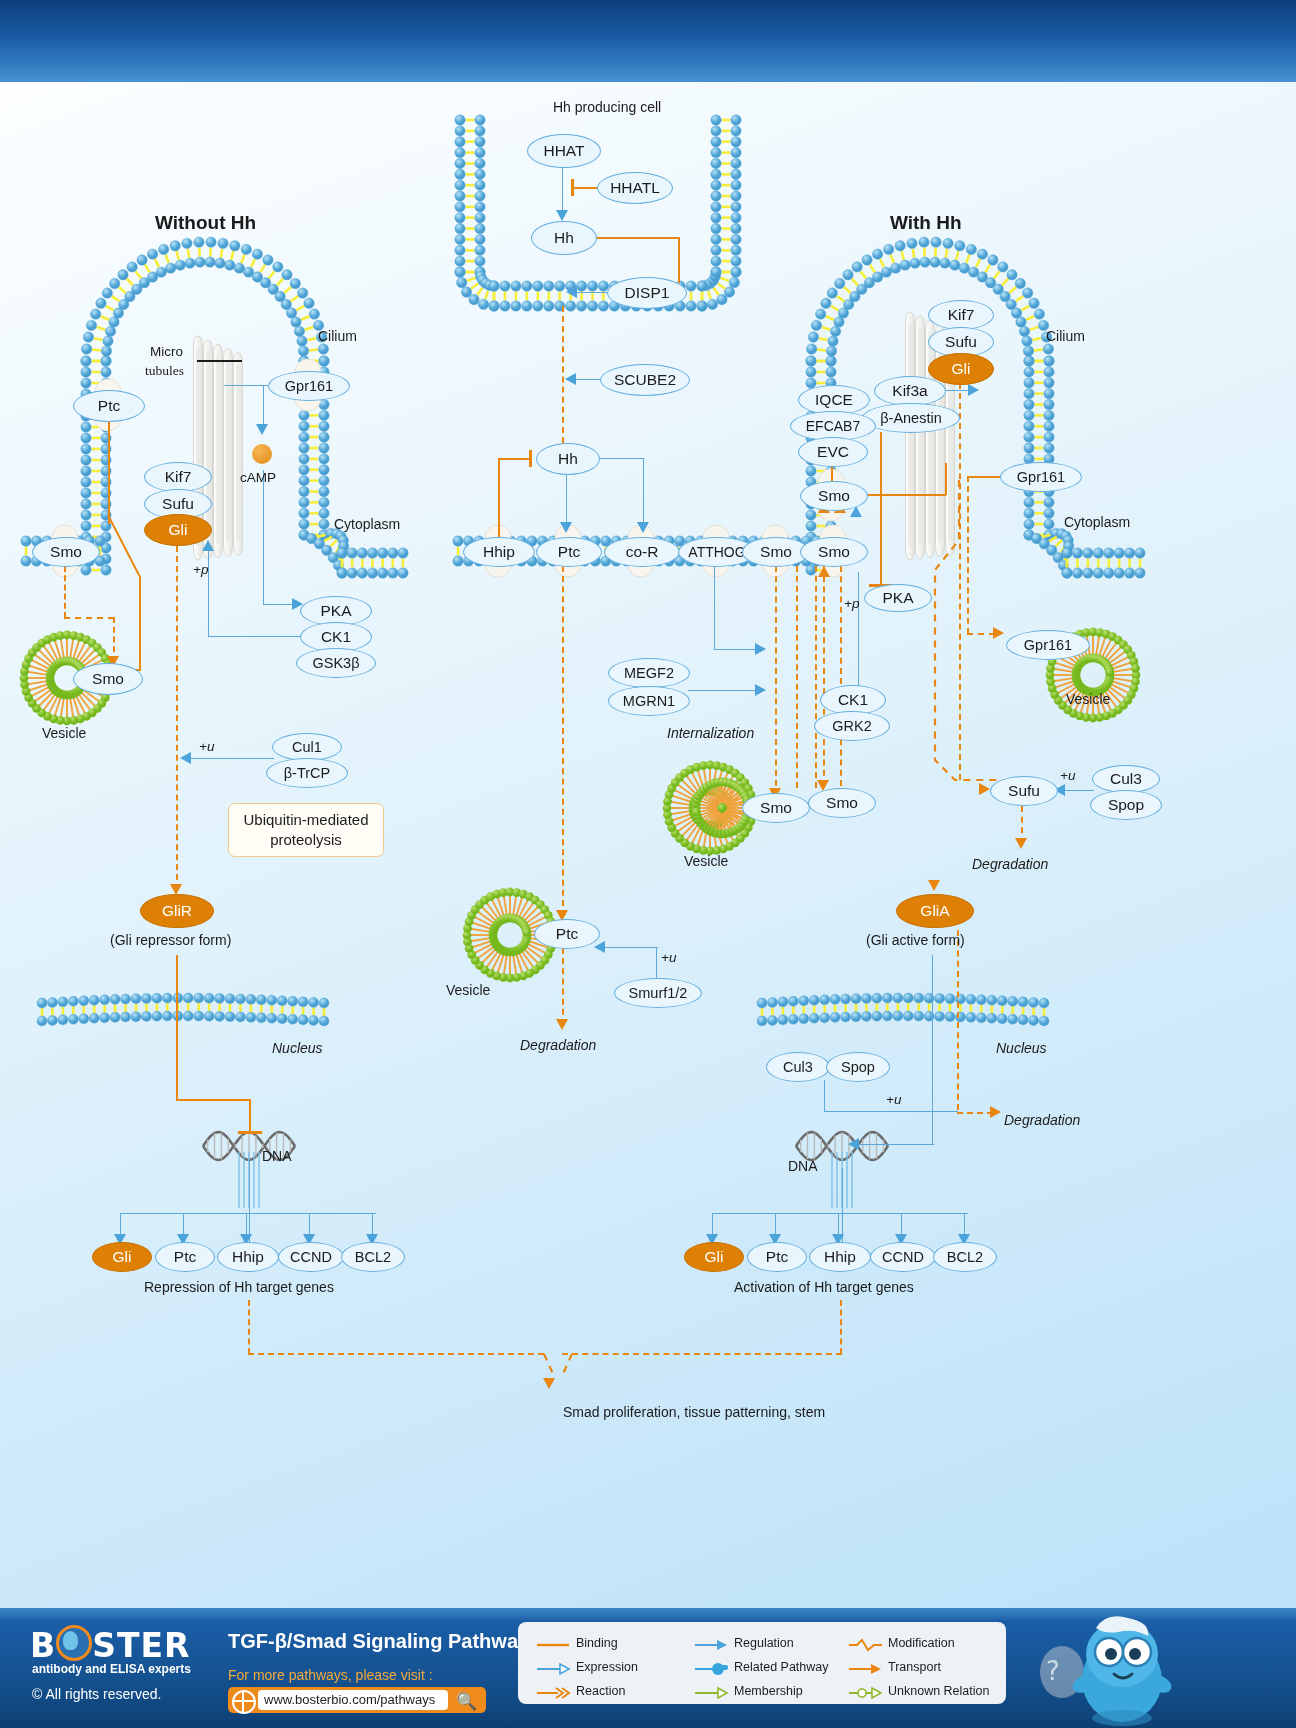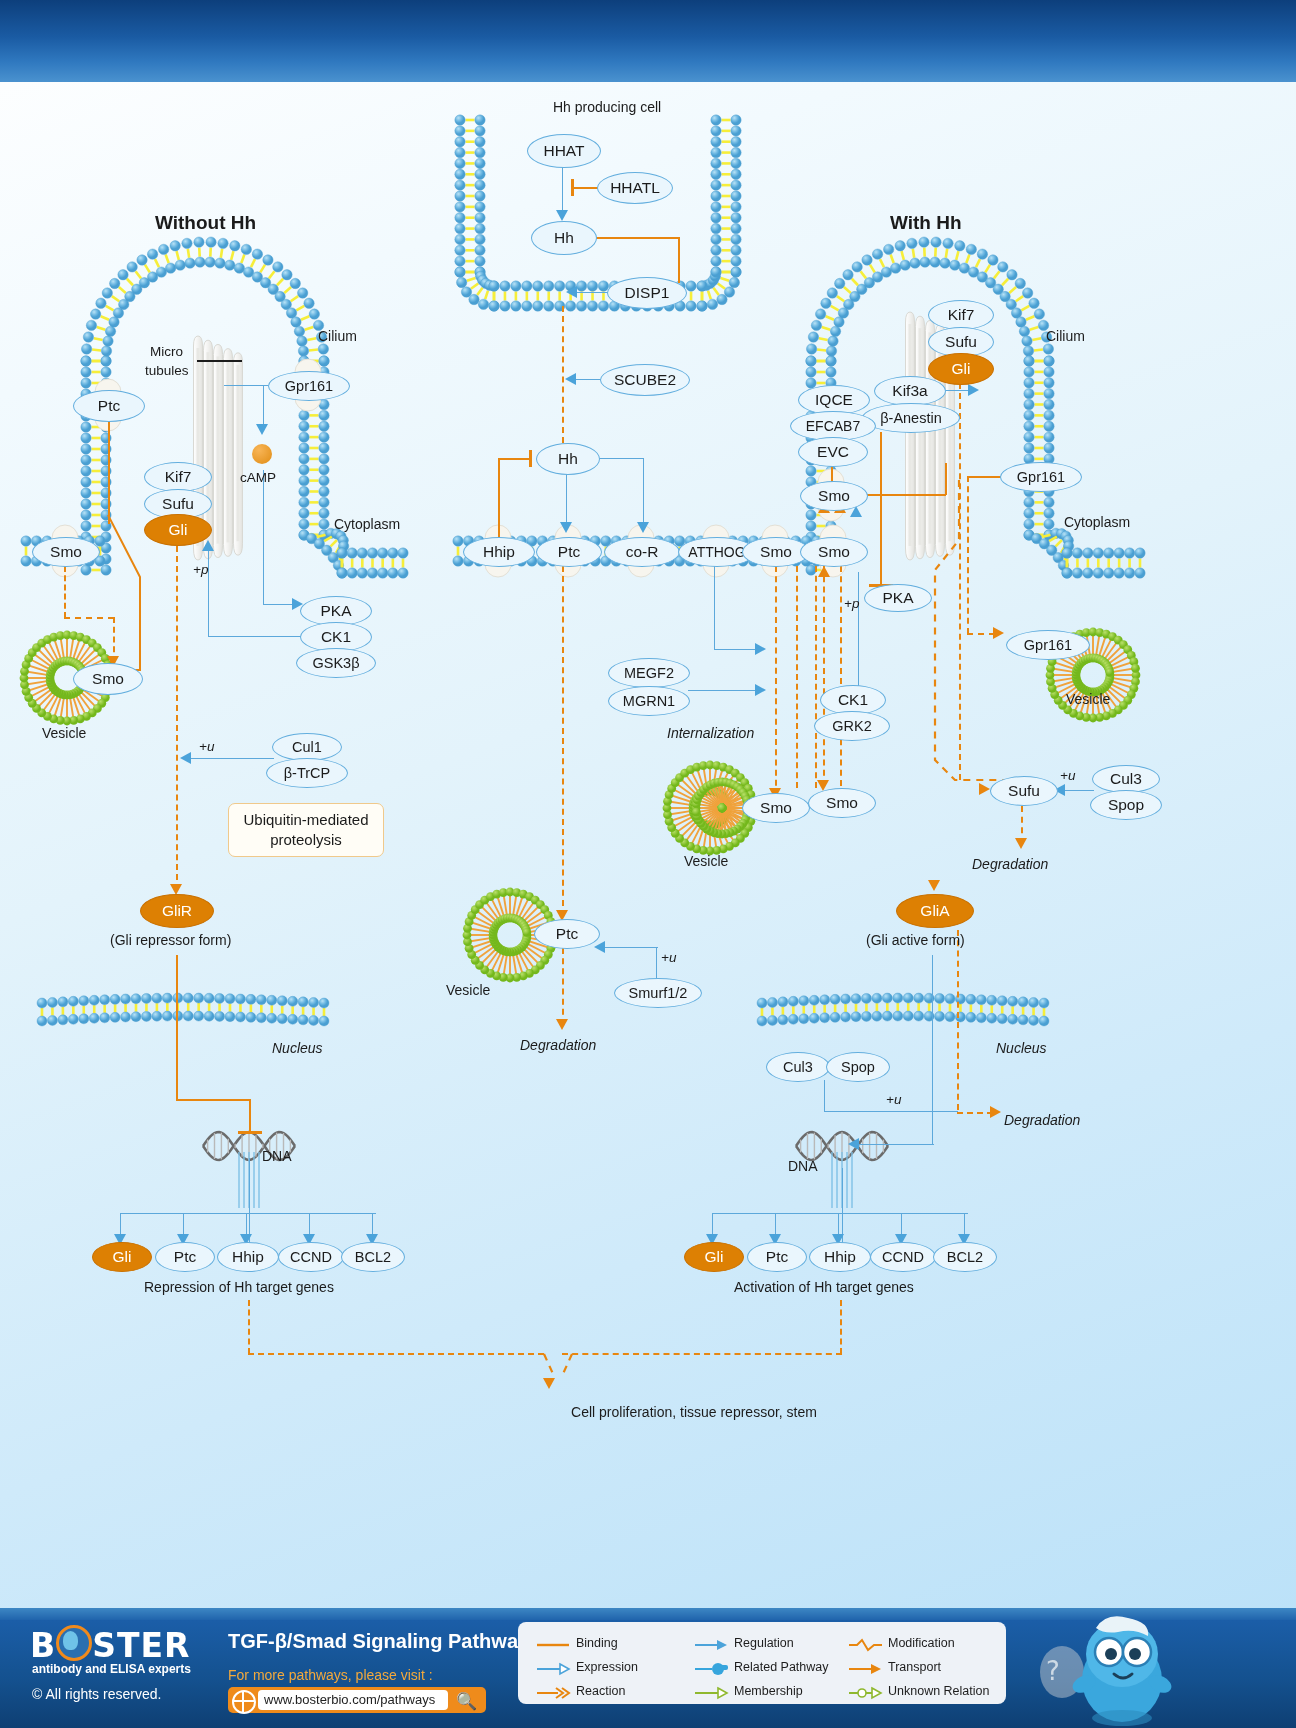--- a/index.html
+++ b/index.html
@@ -1867,21 +1867,21 @@
 <div class="node" style="left:614px;top:978px;width:86px;height:28px;font-size:14.5px;">Smurf1/2</div>
 <div class="vb" style="left:656px;top:948px;height:32px;"></div>
 <div class="hb" style="left:602px;top:947px;width:56px;"></div>
 <div class="ar ar-l-b" style="left:594px;top:941px;"></div>
 <div class="lbl ital small" style="left:661px;top:950px;">+u</div>
 
 <div class="lbl bold" style="left:155px;top:212px;">Without Hh</div>
 <div class="lbl" style="left:318px;top:328px;">Cilium</div>
 <div class="lbl" style="left:334px;top:516px;">Cytoplasm</div>
 <div class="lbl small" style="left:150px;top:344px;">Micro</div>
-<div class="lbl small" style="left:145px;top:363px;">tubules</div>
+<div class="lbl small" style="left:145px;top:363px;font-family:Liberation Serif, serif;">tubules</div>
 <div class="ln" style="left:197px;top:360px;width:45px;border-top:2px solid #1b1b1b;"></div>
 
 <div class="node" style="left:73px;top:390px;width:70px;height:30px;">Ptc</div>
 <div class="node" style="left:268px;top:371px;width:80px;height:28px;font-size:14.5px;">Gpr161</div>
 <div class="node" style="left:144px;top:462px;width:66px;height:28px;">Kif7</div>
 <div class="node" style="left:144px;top:489px;width:66px;height:28px;">Sufu</div>
 <div class="node orange" style="left:144px;top:514px;width:66px;height:30px;">Gli</div>
 <div class="node" style="left:32px;top:537px;width:66px;height:28px;">Smo</div>
 <div class="node" style="left:73px;top:663px;width:68px;height:30px;">Smo</div>
 <div class="lbl" style="left:42px;top:725px;">Vesicle</div>
@@ -2070,21 +2070,21 @@
 
 <div class="vod" style="left:248px;top:1300px;height:54px;"></div>
 <div class="hod" style="left:248px;top:1353px;width:296px;"></div>
 <div class="vod" style="left:840px;top:1300px;height:54px;"></div>
 <div class="hod" style="left:562px;top:1353px;width:280px;"></div>
 <svg style="position:absolute;left:528px;top:1350px;width:60px;height:48px;z-index:3;">
   <path d="M16,4 L26,26" stroke="#e8860f" stroke-width="2.2" stroke-dasharray="7,6" fill="none"></path>
   <path d="M44,4 L34,26" stroke="#e8860f" stroke-width="2.2" stroke-dasharray="7,6" fill="none"></path>
 </svg>
 <div class="ar ar-d-o" style="left:543px;top:1378px;"></div>
-<div class="lbl center" style="left:404px;top:1404px;width:580px;text-align:center;">Cell proliferation, tissue repressor, stem</div>
+<div class="lbl center" style="left:404px;top:1404px;width:580px;text-align:center;">Smad proliferation, tissue patterning, stem</div>
 
 <div id="footerband"></div>
 <div id="footer"></div>
 <div class="logo-text"><span>B</span><span class="logo-o"></span><span>STER</span></div>
 <div class="logo-sub">antibody and ELISA experts</div>
 <div class="logo-rights">© All rights reserved.</div>
 <div class="f-title">TGF-β/Smad Signaling Pathway</div>
 <div class="f-more">For more pathways, please visit :</div>
 <div class="urlbox">
   <span class="urlglobe"></span>

